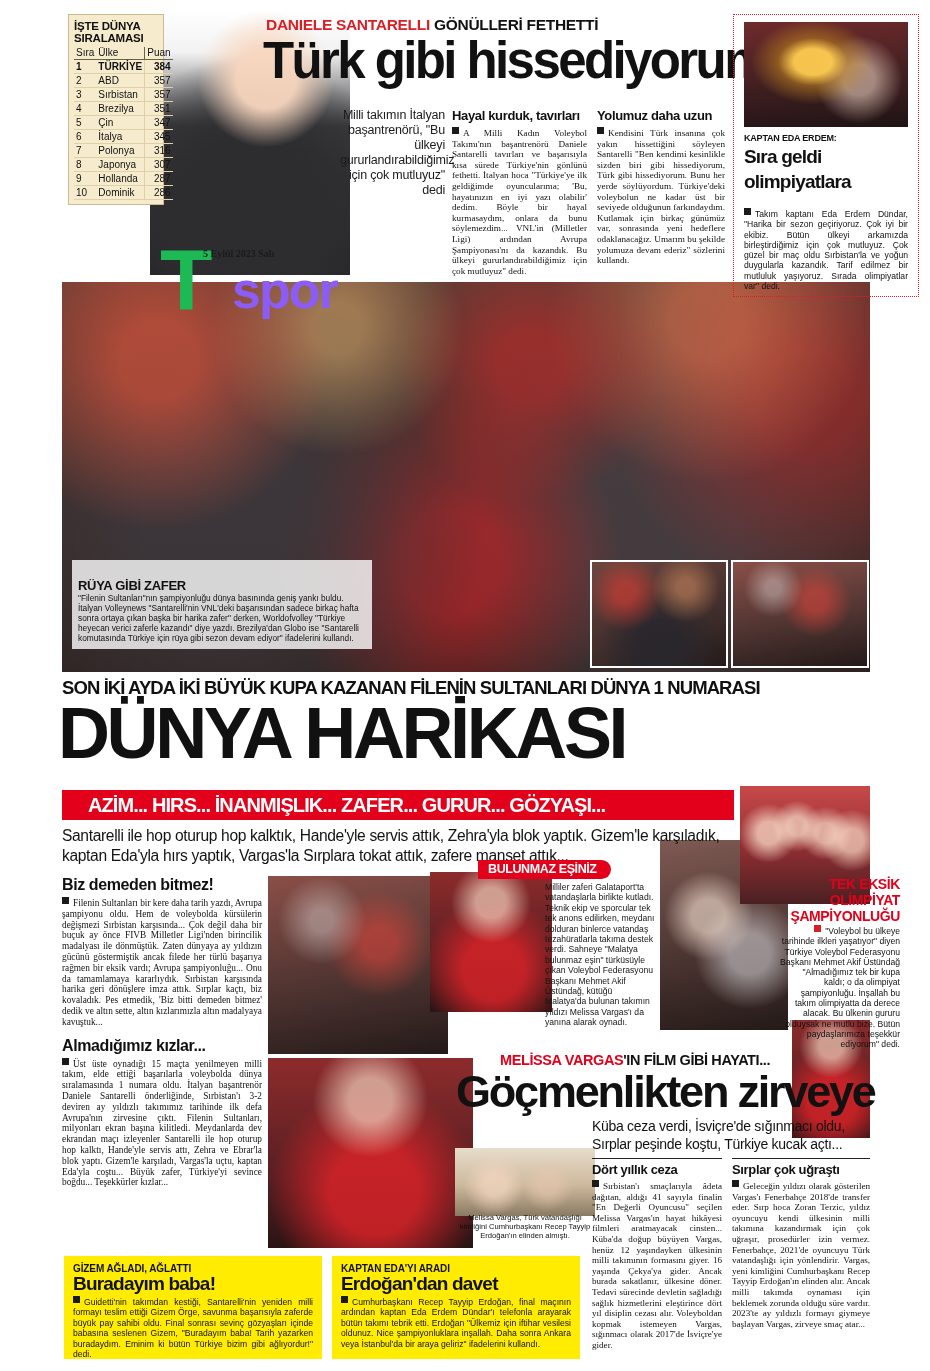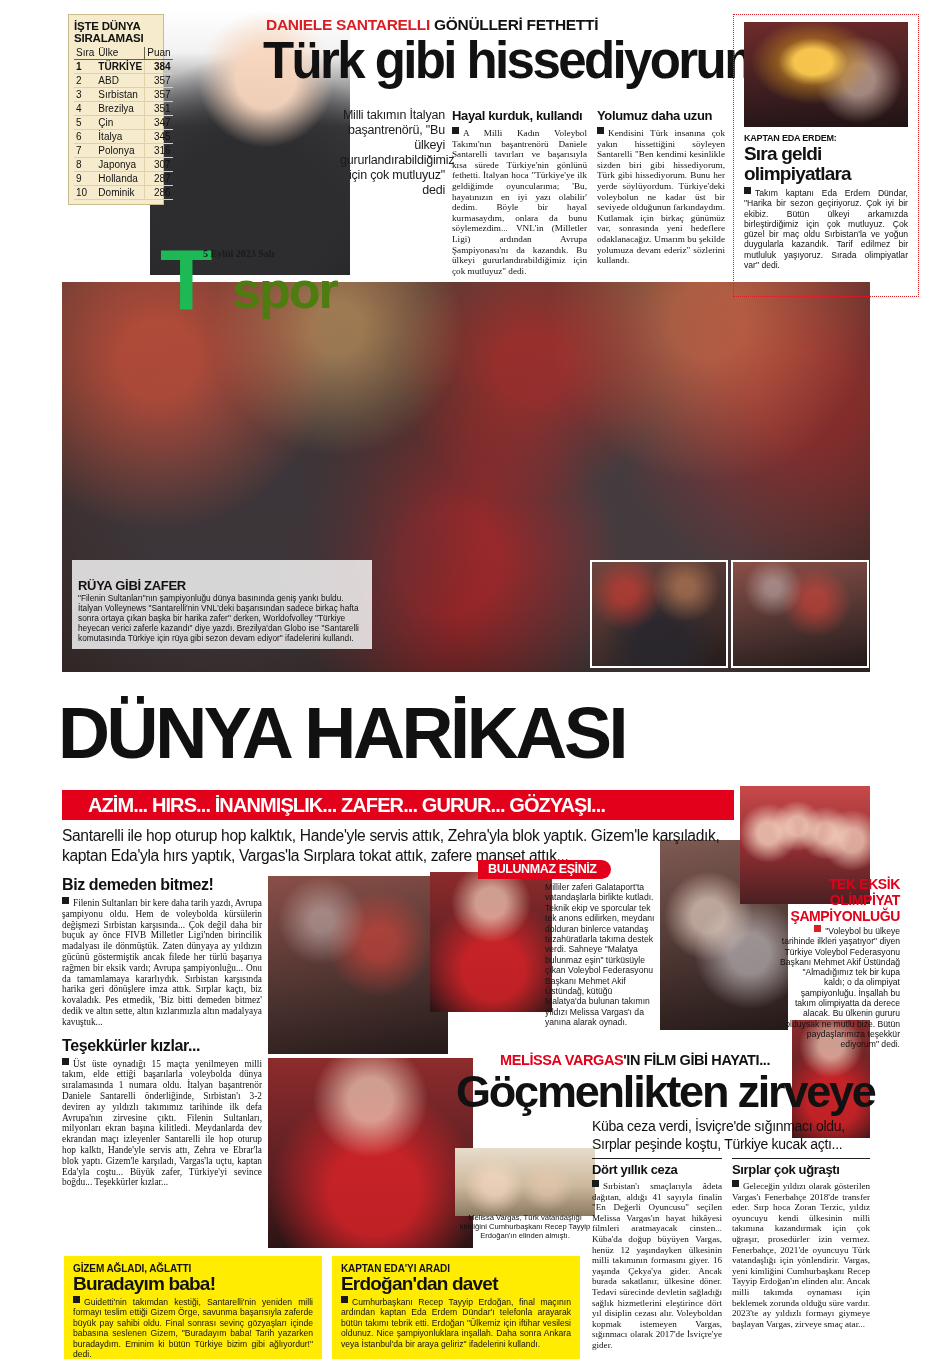--- a/index.html
+++ b/index.html
@@ -102,21 +102,21 @@
     position:absolute; left:203px; top:248px; z-index:9;
     font-family:"Liberation Serif", serif; font-size:10px; color:#1b1b1b; font-weight:bold;
   }
   #logo-t {
     position:absolute; left:160px; top:244px; z-index:8;
     font-family:"Liberation Sans", sans-serif; font-weight:bold; font-size:86px;
     color:#1db954; line-height:70px; letter-spacing:-4px;
   }
   #logo-spor {
     position:absolute; left:232px; top:268px; z-index:8;
-    font-weight:bold; font-size:52px; color:#4d7c0f; line-height:44px; letter-spacing:-2px;
+    font-weight:bold; font-size:52px; color:#8b5cf6; line-height:44px; letter-spacing:-2px;
   }
 
   
   #kicker { position:absolute; left:266px; top:16px; z-index:7; font-size:15.5px; font-weight:bold; letter-spacing:-.3px; }
   #kicker .red { color:#d81f26; }
   #headline-main {
     position:absolute; left:263px; top:34px; z-index:7;
     font-size:51px; font-weight:bold; letter-spacing:-2.6px; line-height:54px; color:#111;
   }
   #lede {
@@ -130,21 +130,21 @@
     font-family:"Liberation Serif", serif; font-size:9.2px; line-height:10.6px; text-align:justify; hyphens:auto;
   }
 
   
   #eda-box {
     position:absolute; left:733px; top:14px; width:186px; height:283px; z-index:7;
     border:1px dotted #d81f26; padding:7px 10px;
   }
   #eda-photo { width:100%; height:105px; }
   #eda-kicker { font-size:9px; font-weight:bold; margin:6px 0 1px; letter-spacing:-.2px; }
-  #eda-head { font-size:19px; font-weight:bold; line-height:20px; letter-spacing:-.8px; margin:0 0 3px; }
+  #eda-head { font-size:19px; font-weight:bold; line-height:25px; letter-spacing:-.8px; margin:0 0 14px; }
   #eda-body { font-size:8.6px; line-height:10.3px; text-align:justify; hyphens:auto; }
 
   
   #team-photo { position:absolute; left:62px; top:282px; width:808px; height:390px; z-index:3; }
   #ruya-box {
     position:absolute; left:72px; top:560px; width:300px; z-index:5;
     background:rgba(255,255,255,.80); padding:4px 6px 5px 6px;
   }
   #ruya-title { font-size:13px; font-weight:bold; letter-spacing:-.3px; margin-bottom:1px;margin-top:14px; }
   #ruya-body { font-size:8.3px; line-height:9.9px; }
@@ -311,21 +311,21 @@
   </div>
 
   <div id="kicker">
     <span class="red">DANIELE SANTARELLI</span>
     <span>GÖNÜLLERİ FETHETTİ</span>
   </div>
   <div id="headline-main">Türk gibi hissediyorum</div>
   <div id="lede">Milli takımın İtalyan başantrenörü, "Bu ülkeyi gururlandırabildiğimiz için çok mutluyuz" dedi</div>
 
   <div id="col-a">
-    <div class="subhead">Hayal kurduk, kullandı</div>
+    <div class="subhead">Hayal kurduk, tavırları</div>
     <div class="body"><span class="bullet"></span><span>A Milli Kadın Voleybol Takımı'nın başantrenörü Daniele Santarelli tavırları ve başarısıyla kısa sürede Türkiye'nin gönlünü fethetti. İtalyan hoca "Türkiye'ye ilk geldiğimde oyuncularıma; 'Bu, hayatınızın en iyi yazı olabilir' dedim. Böyle bir hayal kurmasaydım, onlara da bunu söylemezdim... VNL'in (Milletler Ligi) ardından Avrupa Şampiyonası'nı da kazandık. Bu ülkeyi gururlandırabildiğimiz için çok mutluyuz" dedi.</span></div>
   </div>
   <div id="col-b">
     <div class="subhead">Yolumuz daha uzun</div>
     <div class="body"><span class="bullet"></span><span>Kendisini Türk insanına çok yakın hissettiğini söyleyen Santarelli "Ben kendimi kesinlikle sizden biri gibi hissediyorum, Türk gibi hissediyorum. Bunu her yerde söylüyordum. Türkiye'deki voleybolun ne kadar üst bir seviyede olduğunun farkındaydım. Kutlamak için birkaç günümüz var, sonrasında yeni hedeflere odaklanacağız. Umarım bu şekilde yolumuza devam ederiz" sözlerini kullandı.</span></div>
   </div>
 
   <div id="eda-box">
     <div id="eda-photo" class="photo goldcup"></div>
     <div id="eda-kicker">KAPTAN EDA ERDEM:</div>
@@ -333,30 +333,31 @@
     <div id="eda-body"><span class="bullet"></span><span>Takım kaptanı Eda Erdem Dündar, "Harika bir sezon geçiriyoruz. Çok iyi bir ekibiz. Bütün ülkeyi arkamızda birleştirdiğimiz için çok mutluyuz. Çok güzel bir maç oldu Sırbistan'la ve yoğun duygularla kazandık. Tarif edilmez bir mutluluk yaşıyoruz. Sırada olimpiyatlar var" dedi.</span></div>
   </div>
 
   <div id="ruya-box">
     <div id="ruya-title">RÜYA GİBİ ZAFER</div>
     <div id="ruya-body">"Filenin Sultanları"nın şampiyonluğu dünya basınında geniş yankı buldu. İtalyan Volleynews "Santarelli'nin VNL'deki başarısından sadece birkaç hafta sonra ortaya çıkan başka bir harika zafer" derken, Worldofvolley "Türkiye heyecan verici zaferle kazandı" diye yazdı. Brezilya'dan Globo ise "Santarelli komutasında Türkiye için rüya gibi sezon devam ediyor" ifadelerini kullandı.</div>
   </div>
   <div id="inset-1" class="photo arena"></div>
   <div id="inset-2" class="photo stagephoto"></div>
 
+  <div id="banner-strip">SON İKİ AYDA İKİ BÜYÜK KUPA KAZANAN FİLENİN SULTANLARI DÜNYA 1 NUMARASI</div>
   <div id="mega-headline">DÜNYA HARİKASI</div>
   <div id="redbar">AZİM... HIRS... İNANMIŞLIK... ZAFER... GURUR... GÖZYAŞI...</div>
   <div id="standfirst">Santarelli ile hop oturup hop kalktık, Hande'yle servis attık, Zehra'yla blok yaptık. Gizem'le karşıladık, kaptan Eda'yla hırs yaptık, Vargas'la Sırplara tokat attık, zafere manşet attık...</div>
   <div id="selfie-photo" class="photo selfie"></div>
 
   <div id="mid-left">
     <h2>Biz demeden bitmez!</h2>
     <div class="body"><span class="bullet"></span><span>Filenin Sultanları bir kere daha tarih yazdı, Avrupa şampiyonu oldu. Hem de voleybolda kürsülerin değişmezi Sırbistan karşısında... Çok değil daha bir buçuk ay önce FIVB Milletler Ligi'nden birincilik madalyası ile dönmüştük. Zaten dünyaya ay yıldızın gücünü göstermiştik ancak filede her türlü başarıya rağmen bir eksik vardı; Avrupa şampiyonluğu... Onu da tamamlamaya kararlıydık. Sırbistan karşısında harika geri dönüşlere imza attık. Sırplar kaçtı, biz kovaladık. Pes etmedik, 'Biz bitti demeden bitmez' dedik ve altın sette, altın kızlarımızla altın madalyaya kavuştuk...</span></div>
     <div class="gap"></div>
-    <h3>Teşekkürler kızlar...</h3>
+    <h3>Almadığımız kızlar...</h3>
     <div class="body"><span class="bullet"></span><span>Üst üste oynadığı 15 maçta yenilmeyen milli takım, elde ettiği başarılarla voleybolda dünya sıralamasında 1 numara oldu. İtalyan başantrenör Daniele Santarelli önderliğinde, Sırbistan'ı 3-2 deviren ay yıldızlı takımımız tarihinde ilk defa Avrupa'nın zirvesine çıktı. Filenin Sultanları, milyonları ekran başına kilitledi. Meydanlarda dev ekrandan maçı izleyenler Santarelli ile hop oturup hop kalktı, Hande'yle servis attı, Zehra ve Ebrar'la blok yaptı. Gizem'le karşıladı, Vargas'la uçtu, kaptan Eda'yla coştu... Büyük zafer, Türkiye'yi sevince boğdu... Teşekkürler kızlar...</span></div>
   </div>
 
   <div id="mid-photo-1" class="photo stagephoto"></div>
   <div id="bulun-photo" class="photo redkit"></div>
   <div id="hug-photo" class="photo huggphoto"></div>
   <div id="podium-photo" class="photo redkit"></div>
   <div id="vargas-photo" class="photo redkit"></div>
 
   <div id="bulun-badge">BULUNMAZ EŞİNİZ</div>

